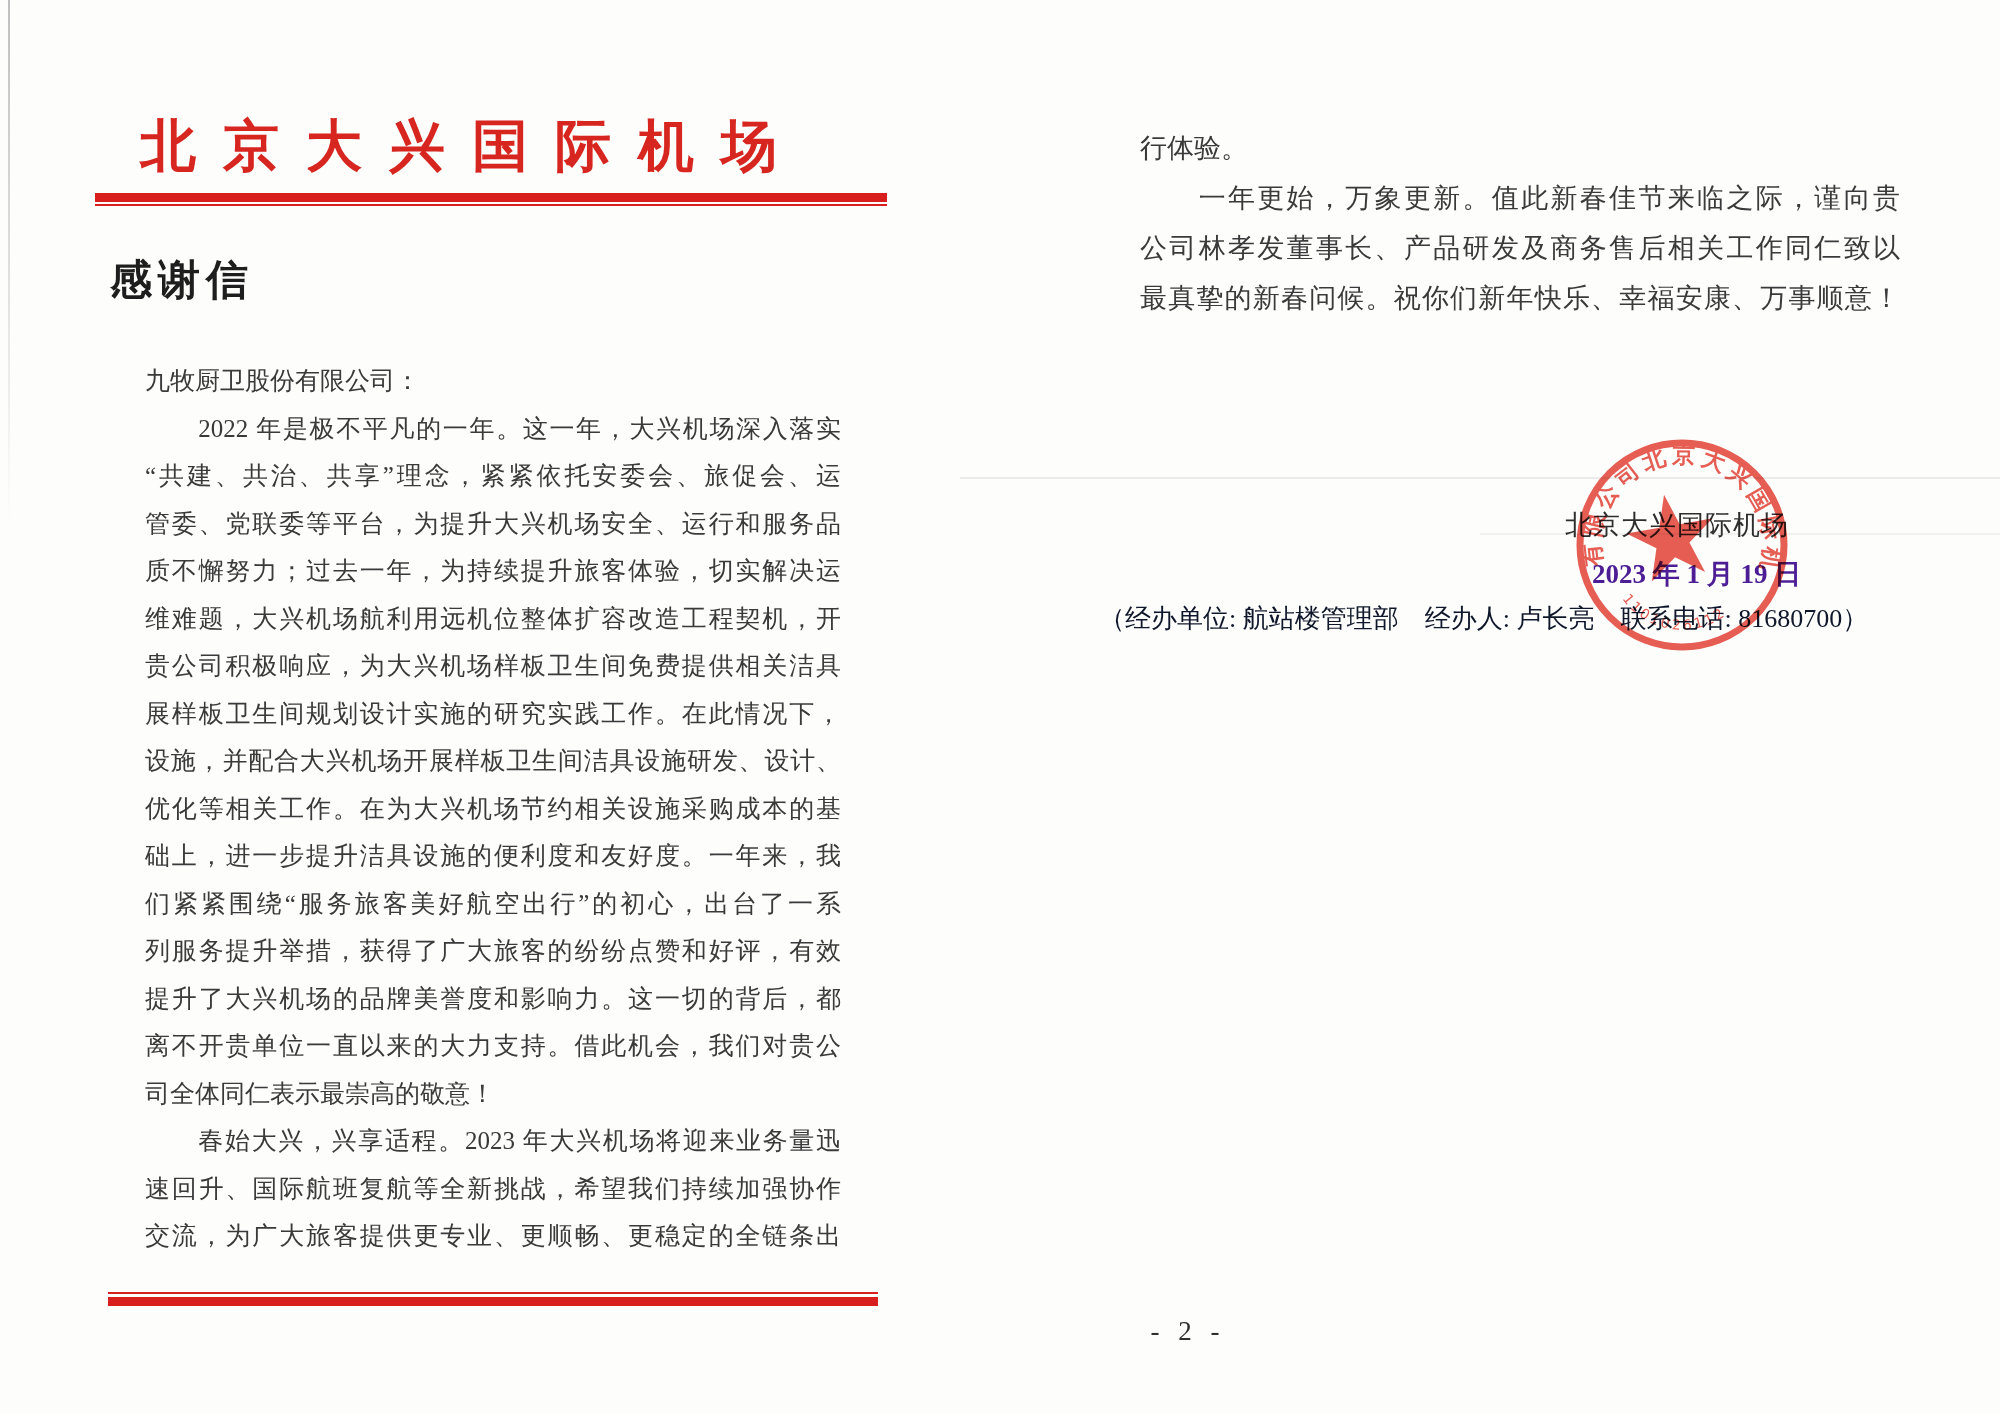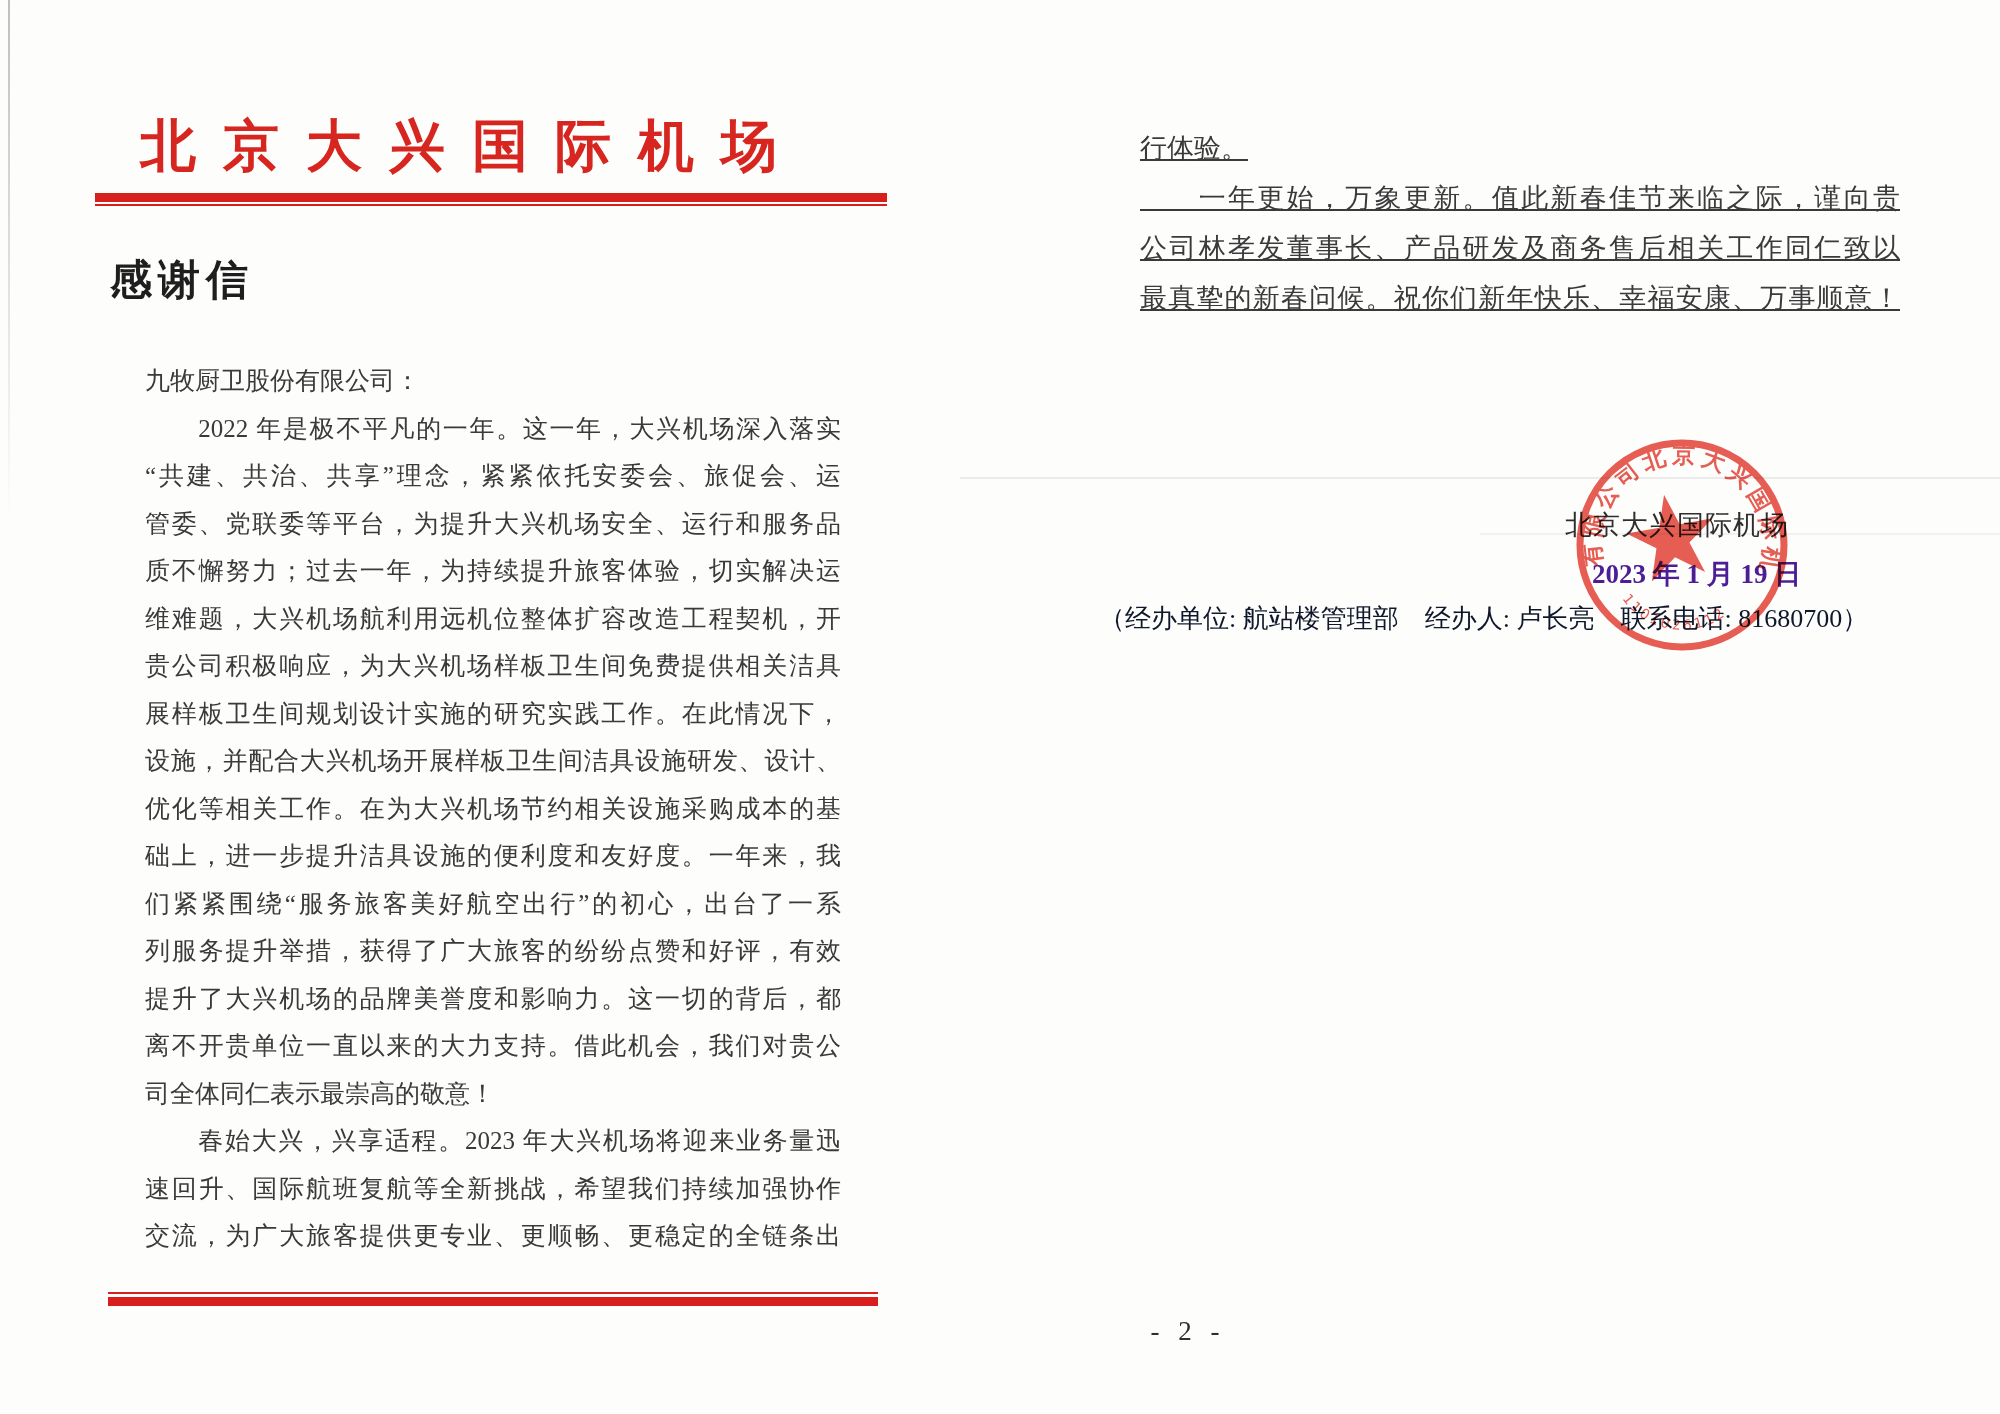--- a/index.html
+++ b/index.html
@@ -22,21 +22,21 @@
   .rule-h-thin{left:95px;top:204px;width:792px;height:2px;}
   .rule-f-thin{left:108px;top:1292px;width:770px;height:2px;}
   .rule-f-thick{left:108px;top:1297px;width:770px;height:9px;}
   
   .title{position:absolute;left:110px;top:252px;width:700px;
     font-size:42px;font-weight:bold;letter-spacing:6px;color:#1e1e1e;}
   
   .body-left{position:absolute;left:145px;top:357px;width:696px;font-size:25px;color:#3a3a3a;}
   .body-left .bl{height:47.5px;line-height:47.5px;white-space:nowrap;}
   .body-right{position:absolute;left:1140px;top:123px;width:760px;font-size:27px;color:#3a3a3a;}
-  .body-right .bl{height:50px;line-height:50px;white-space:nowrap;text-decoration:underline;}
+  .body-right .bl{height:50px;line-height:50px;white-space:nowrap;}
   .jl{text-align:justify;text-align-last:justify;white-space:normal !important;}
   .ll{text-align:left;}
   
   .sig-org{position:absolute;left:1565px;top:507px;font-size:27px;letter-spacing:1px;color:#2e2e2e;}
   .sig-date{position:absolute;left:1592px;top:556px;font-size:27px;color:#4c1d95;font-weight:bold;}
   .contact{position:absolute;left:1099px;top:601px;font-size:26px;color:#0f172a;white-space:nowrap;}
   
   .seal{position:absolute;left:1569px;top:432px;width:226px;height:226px;
     mix-blend-mode:multiply;opacity:0.82;}
   

